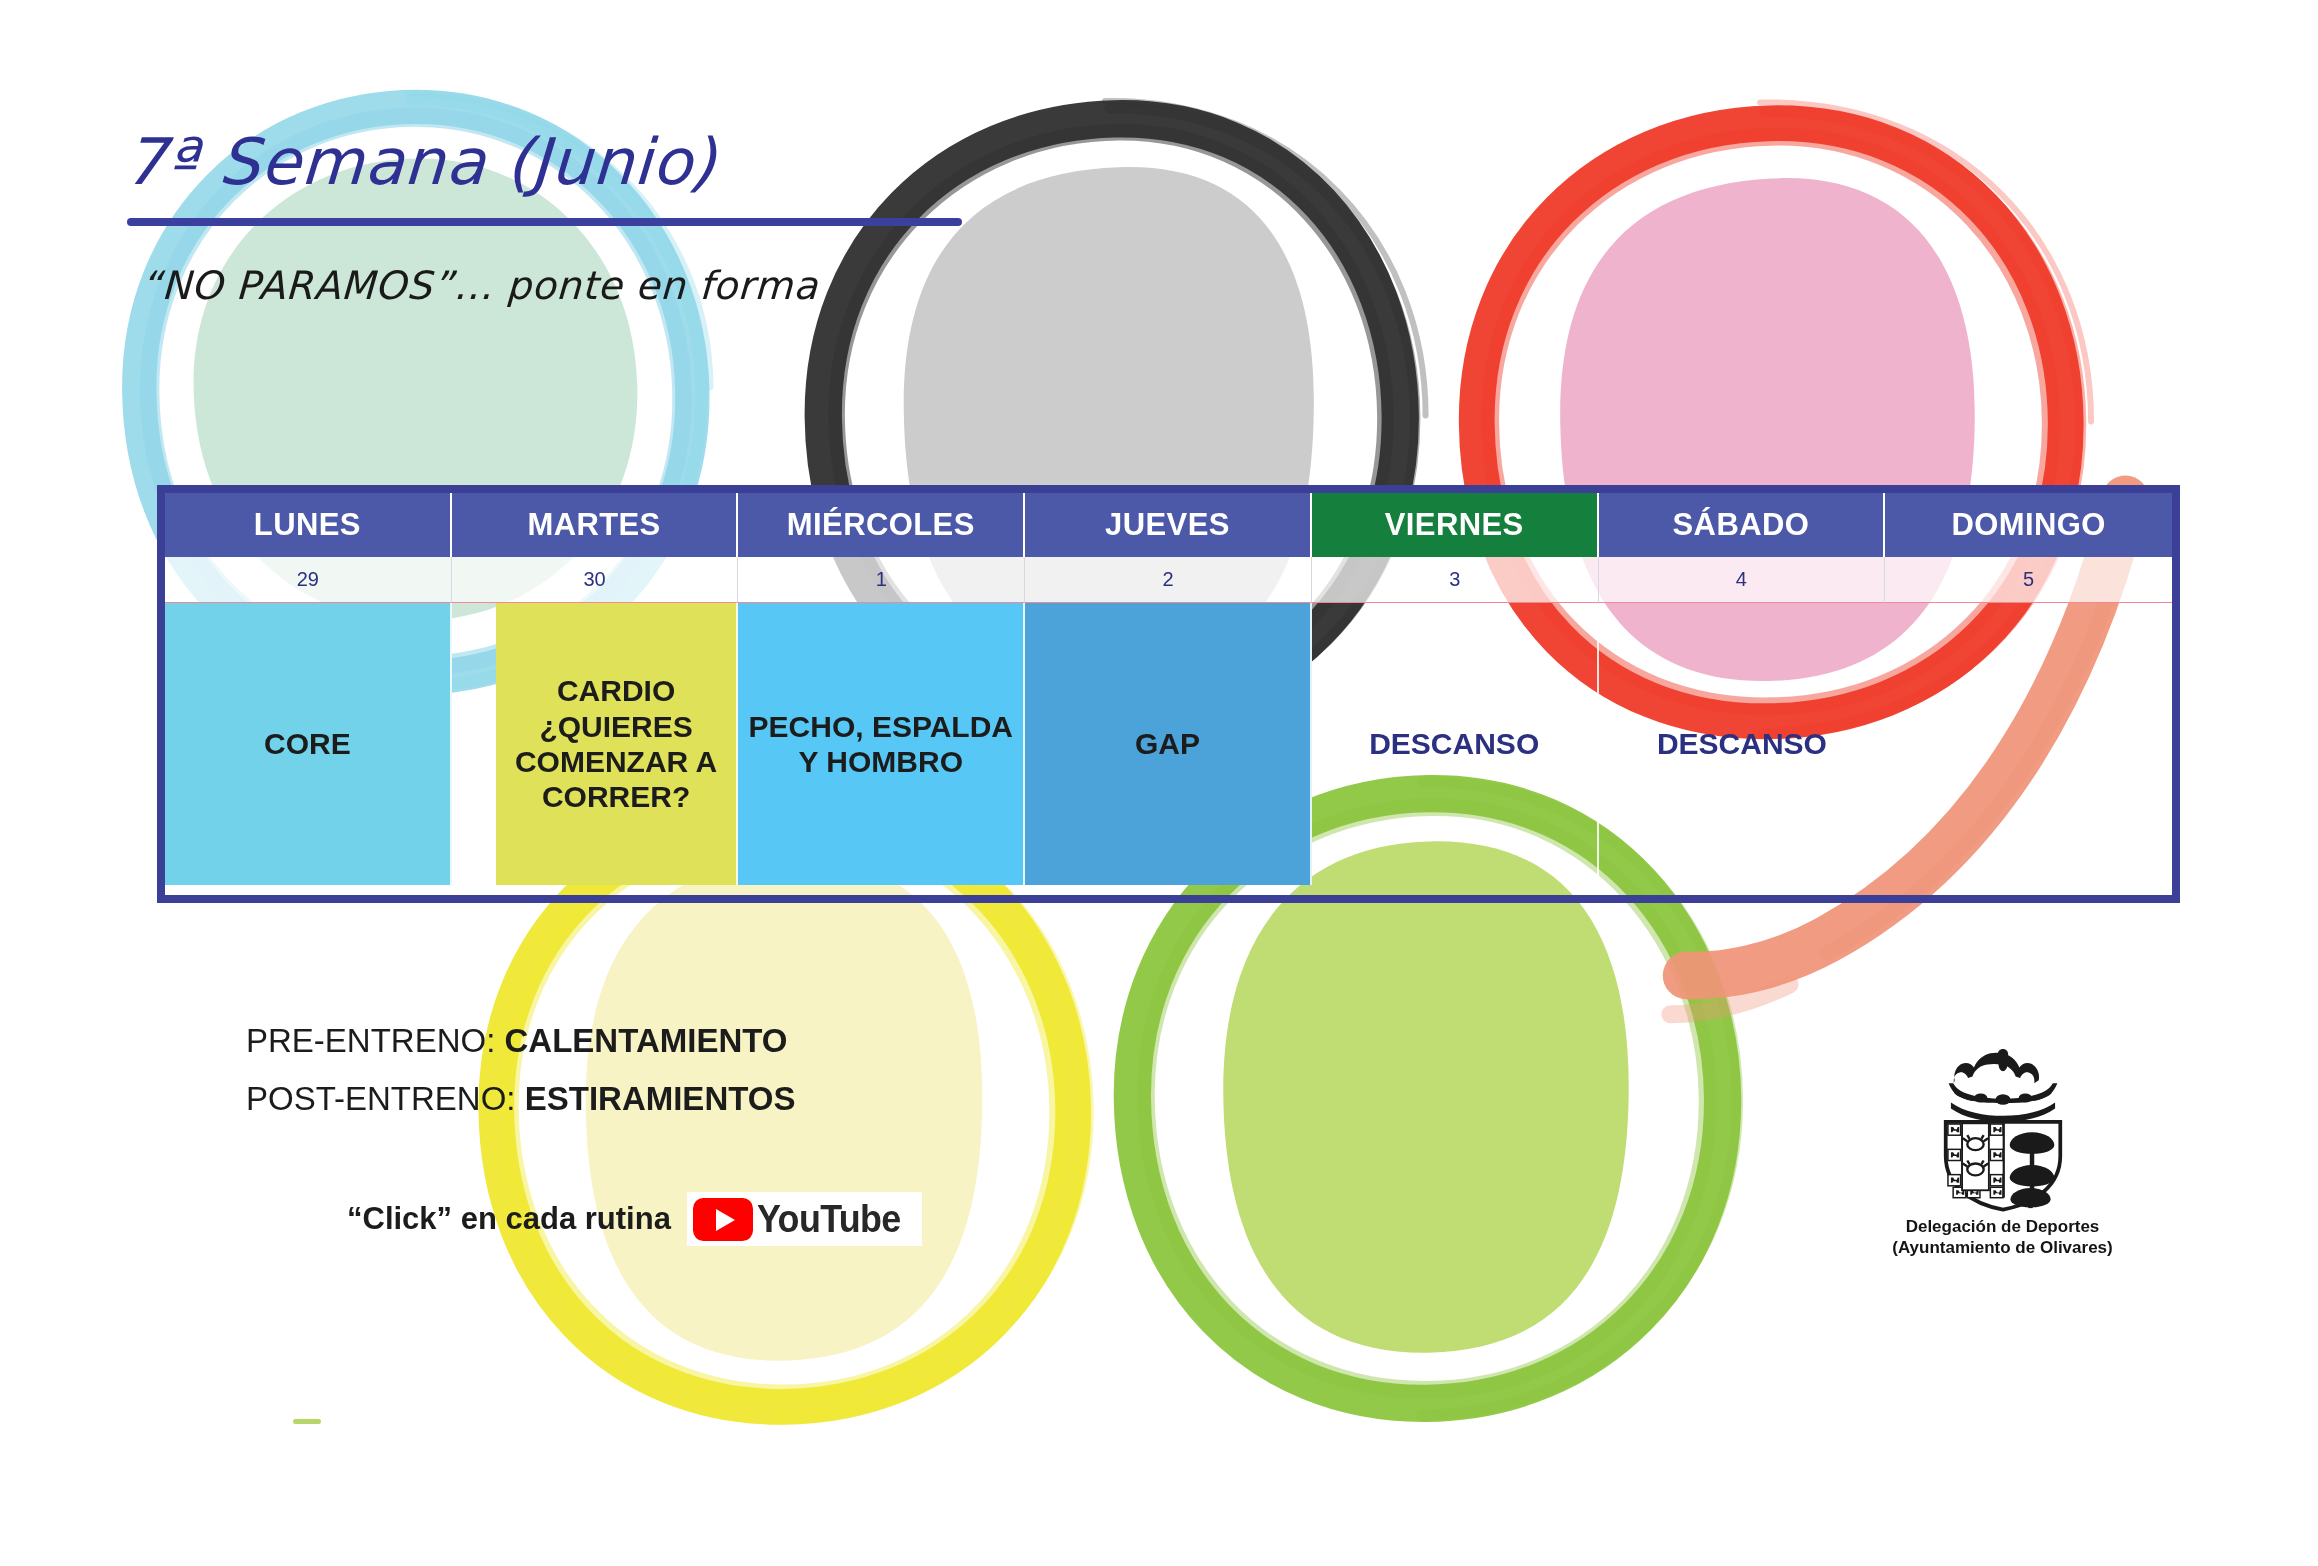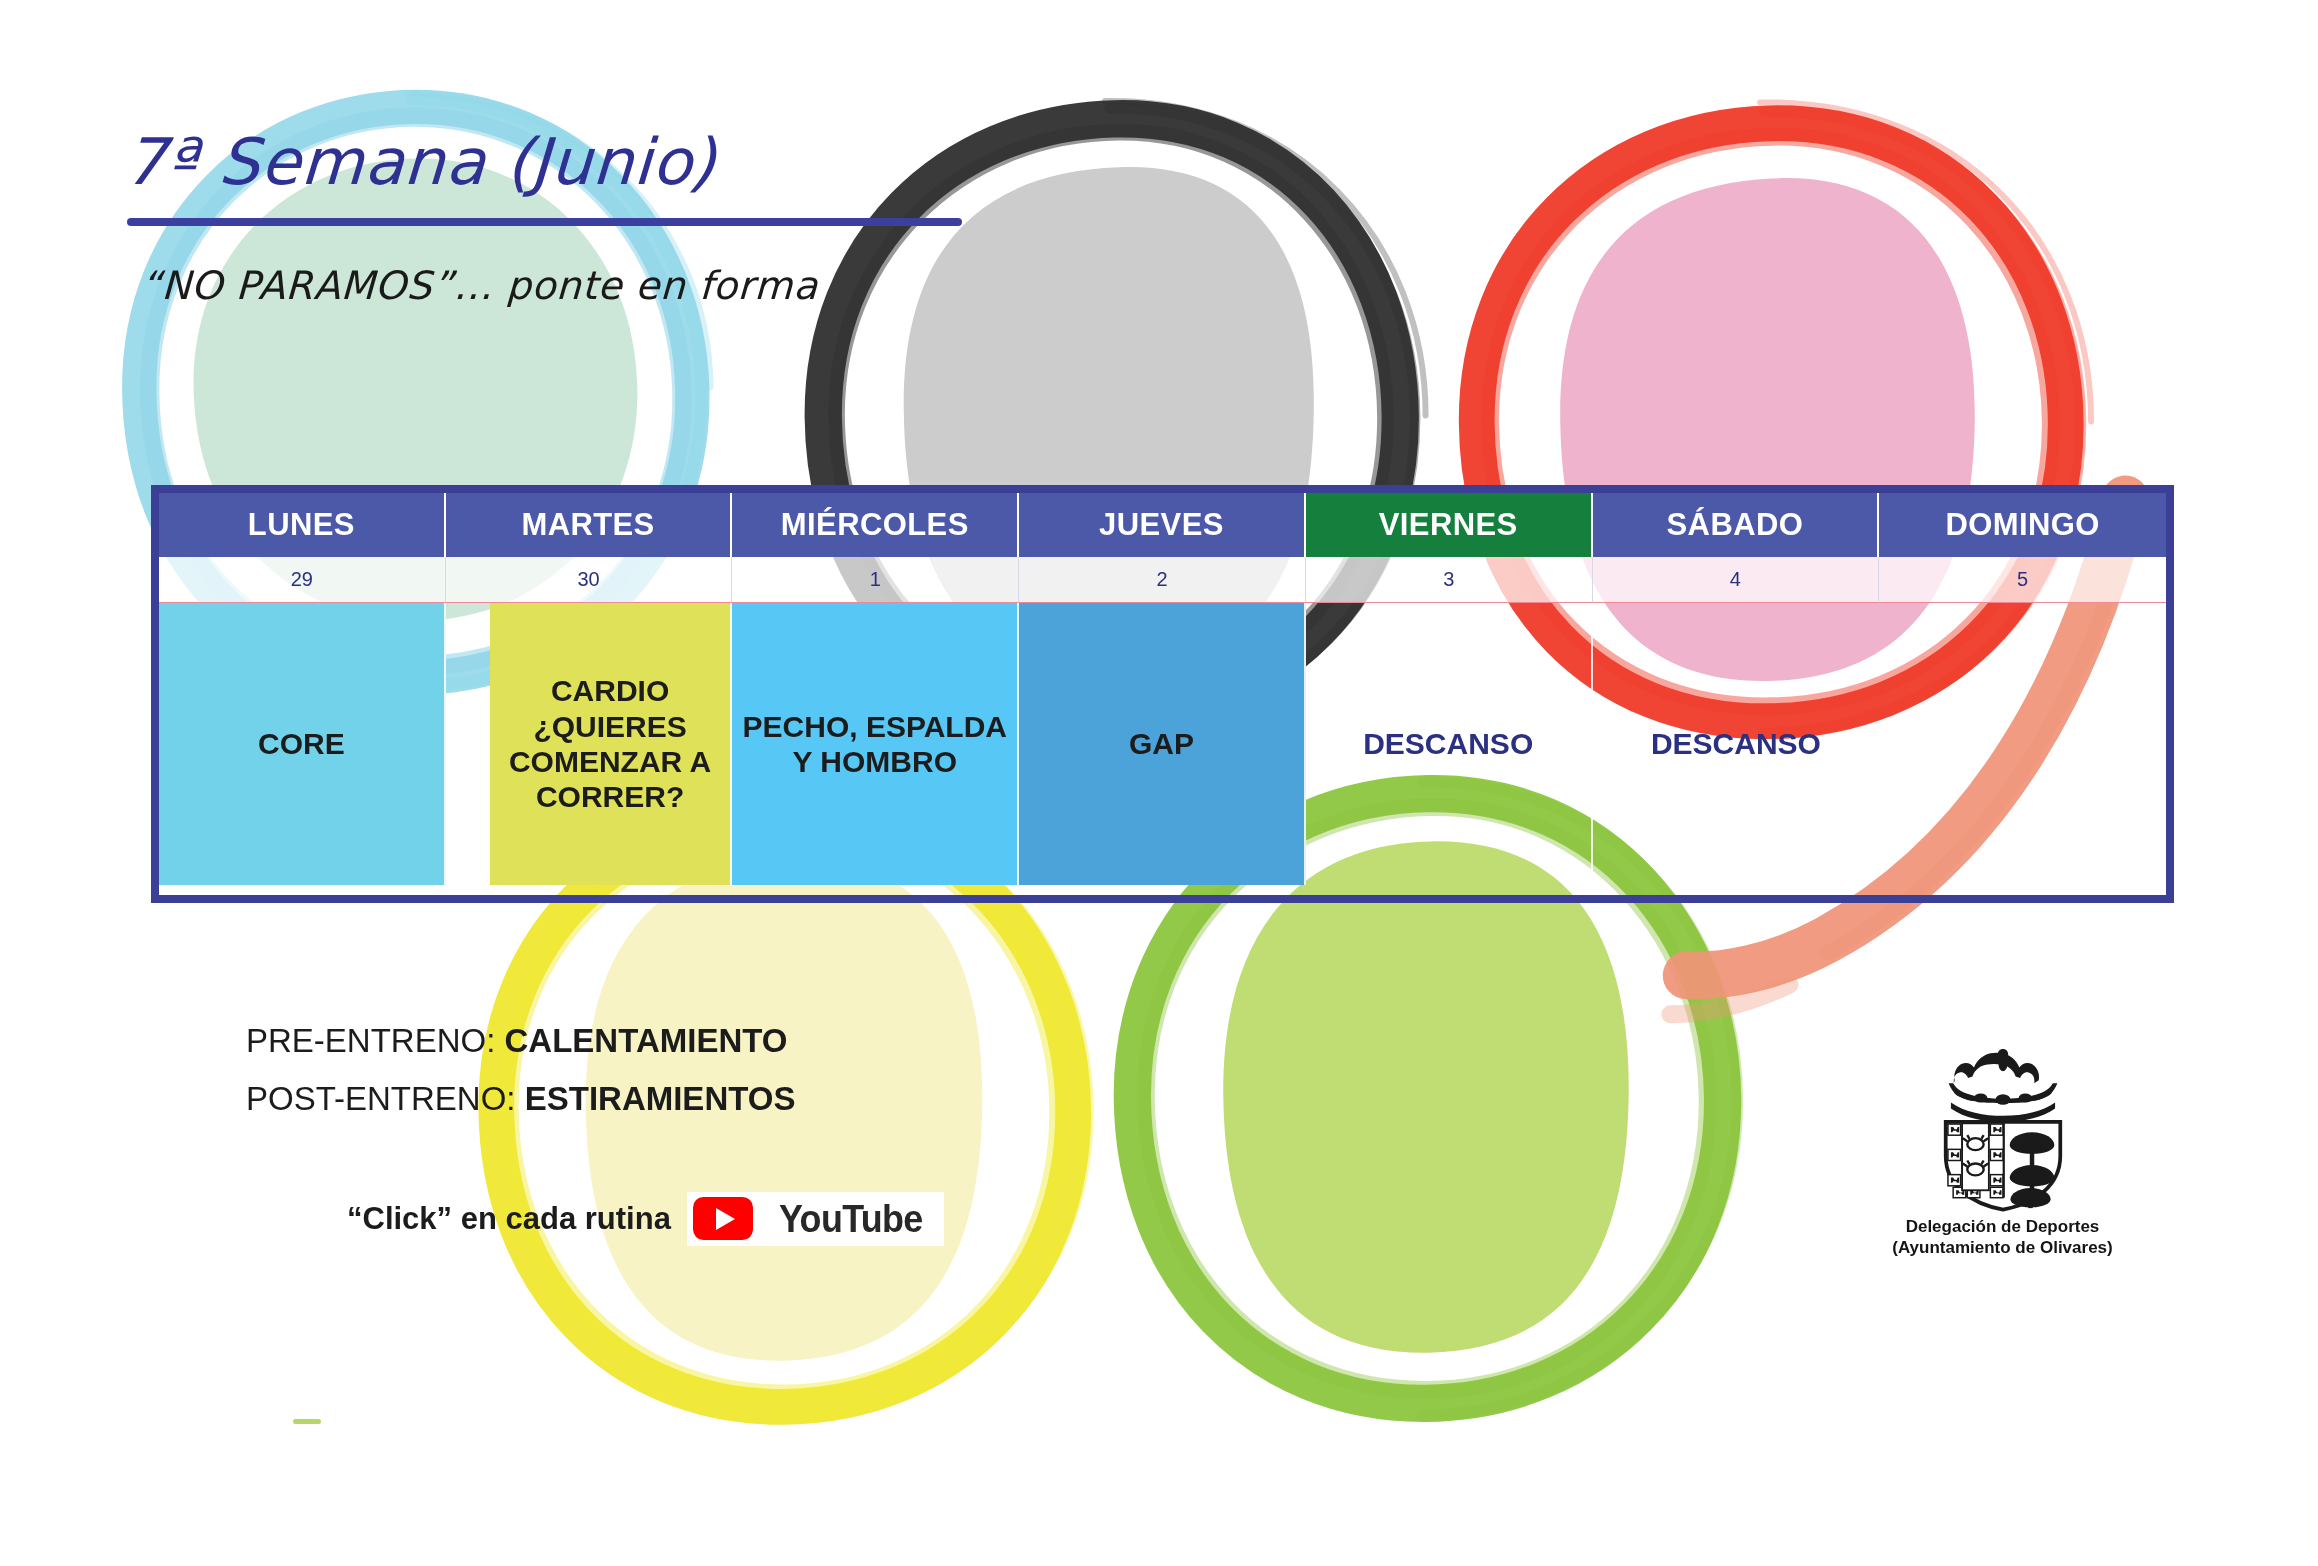--- a/index.html
+++ b/index.html
@@ -32,21 +32,21 @@
   .subtitle{
     position:absolute;left:144px;top:263px;
     font-family:"DejaVu Sans", sans-serif;
     font-size:39px;font-weight:400;font-style:italic;
     color:#1a1a1a;white-space:nowrap;letter-spacing:0.7px;
     transform:skewX(-5deg);
   }
 
   
   #calendar{
-    position:absolute;left:151px;top:485px;width:2023px;height:418px;
+    position:absolute;left:157px;top:485px;width:2023px;height:418px;
     border:8.2px solid #3b3f96;box-sizing:border-box;background:transparent;
   }
   .grid{display:grid;grid-template-columns:repeat(7,1fr);width:100%;}
   .row-head{height:64px;}
   .row-date{height:46px;}
   .row-body{height:282px;}
 
   .hcell{
     background:#4c58a8;color:#ffffff;
     display:flex;align-items:center;justify-content:center;
@@ -87,21 +87,21 @@
 
   #click-row{
     position:absolute;left:347px;top:1192px;
     display:flex;align-items:center;gap:16.4px;
   }
   #click-text{
     font-size:31px;font-weight:700;color:#1c1c1c;white-space:nowrap;
     font-stretch:condensed;
   }
   #yt-logo{
-    display:flex;align-items:flex-start;gap:26px;background:#ffffff;
+    display:flex;align-items:flex-end;gap:4px;background:#ffffff;
     padding:5.2px 9px 5.2px 6px;
   }
   #yt-mark{
     width:60px;height:43px;background:#ff0000;border-radius:10.4px;
     display:flex;align-items:center;justify-content:center;
   }
   #yt-tri{
     width:0;height:0;border-left:19.4px solid #ffffff;
     border-top:11.2px solid transparent;border-bottom:11.2px solid transparent;
     margin-left:4.5px;

